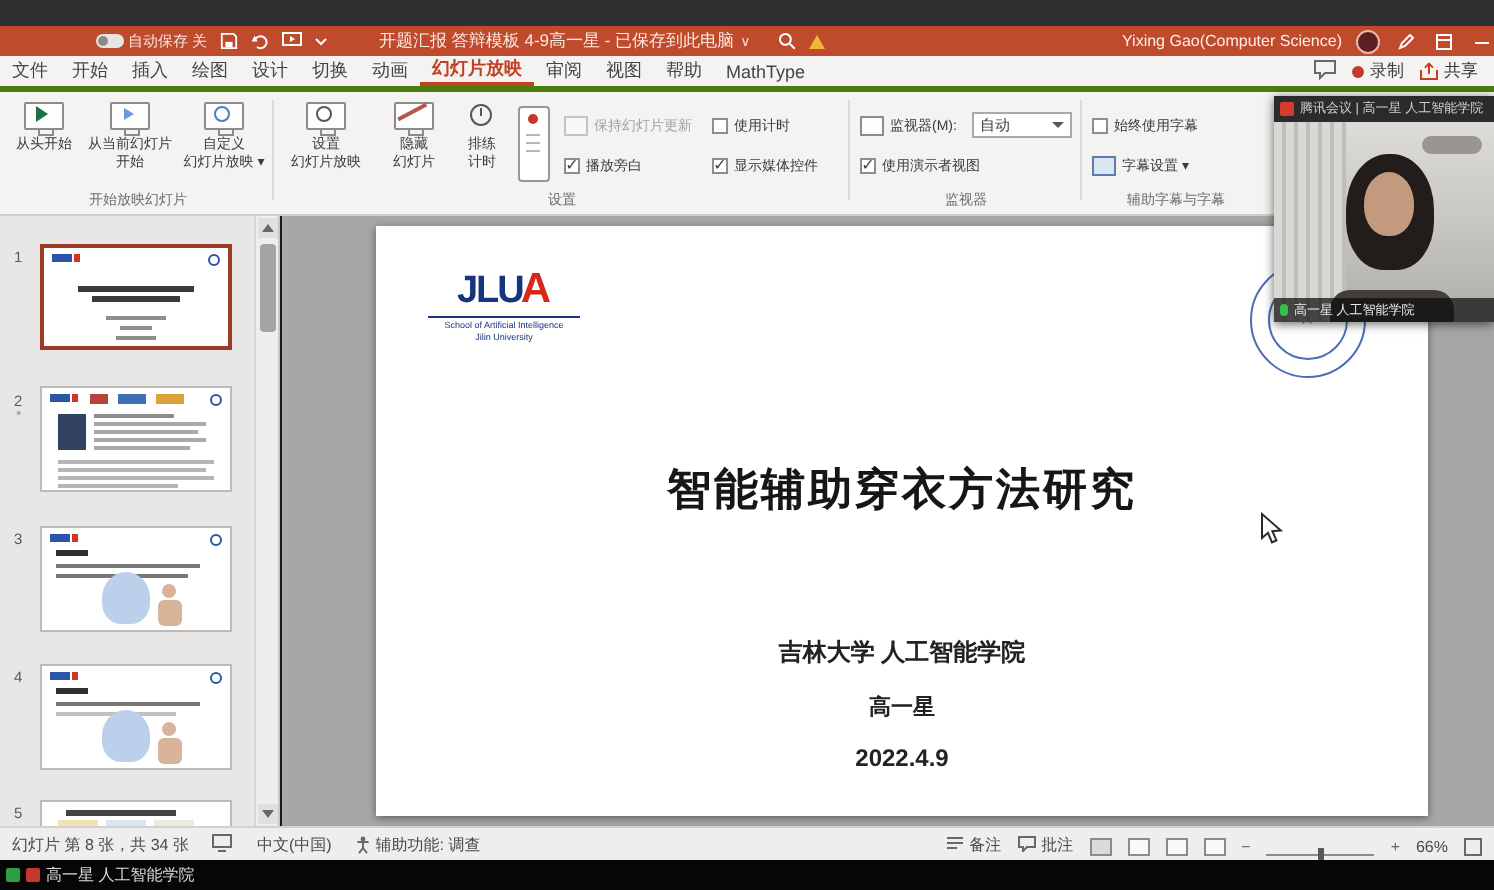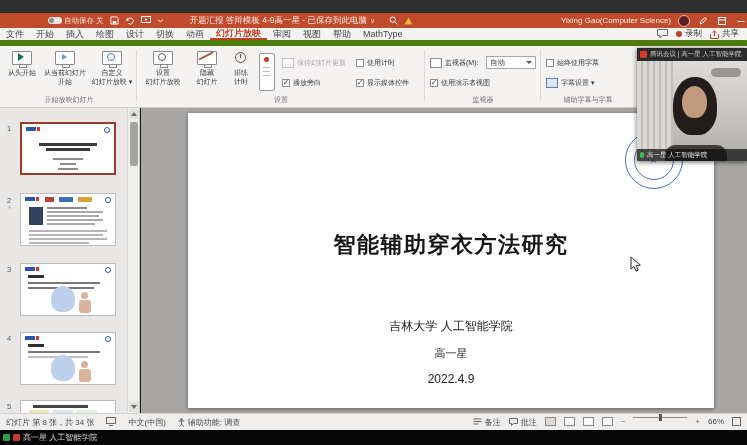--- a/index.html
+++ b/index.html
@@ -17,21 +17,21 @@
   .as-pill{width:14px;height:7px;border-radius:4px;background:#e8e6e4;position:relative;display:inline-block;}
   .as-knob{position:absolute;left:1px;top:1px;width:5px;height:5px;border-radius:50%;background:#8a8a8a;}
   .qat-ic{margin-left:6px;display:inline-flex;align-items:center;}
   .tb-title{margin-left:26px;font-size:8.5px;color:#fbe9e2;white-space:nowrap;}
   .tb-caret{font-size:7px;margin-left:3px;color:#f3d9cf;}
   .tb-right{margin-left:auto;display:flex;align-items:center;gap:7px;padding-right:6px;}
   .tb-account{font-size:8px;color:#fceee8;white-space:nowrap;}
   .tb-avatar{width:10px;height:10px;border-radius:50%;background:#5d1f23;border:1px solid #e9b8a8;display:inline-block;}
   .wc{display:inline-flex;align-items:center;justify-content:center;width:12px;height:12px;}
   
-  .tabrow{left:0;top:28px;width:747px;height:18px;background:#f5f3f2;display:flex;align-items:stretch;border-bottom:6px solid #4d7c0f;box-sizing:border-box;}
+  .tabrow{left:0;top:28px;width:747px;height:18px;background:#f5f3f2;display:flex;align-items:stretch;border-bottom:3px solid #4d7c0f;box-sizing:border-box;}
   .tabs{display:flex;align-items:stretch;}
   .tab{font-size:9px;color:#454545;padding:0 6px;display:flex;align-items:center;white-space:nowrap;}
   .tab.sel{color:#c24023;border-bottom:2px solid #c24023;font-weight:bold;}
   .tr-right{margin-left:auto;display:flex;align-items:center;gap:8px;padding-right:8px;}
   .tr-btn{display:inline-flex;align-items:center;gap:3px;font-size:8.5px;color:#3c3c3c;}
   .rec-dot{width:6px;height:6px;border-radius:50%;background:#c43a2a;display:inline-block;}
   
   .ribbon{left:0;top:46px;width:747px;height:62px;background:#f5f3f2;border-bottom:1px solid #cfcdcc;box-sizing:border-box;}
   .rbtn{position:absolute;top:4px;display:flex;flex-direction:column;align-items:center;text-align:center;
         font-size:7px;line-height:1.25;color:#3b3b3b;}
@@ -77,24 +77,24 @@
   
   .jlu{position:absolute;left:26px;top:20px;width:76px;}
   .jlu-row{display:flex;align-items:flex-end;justify-content:center;}
   .jlu-txt{font-size:19px;font-weight:bold;color:#17357e;letter-spacing:-1px;}
   .jlu-a{font-size:21px;font-weight:bold;color:#d9271a;margin-left:-1px;position:relative;}
   .jlu-sub{border-top:1px solid #17357e;margin-top:1px;padding-top:1px;font-size:4.5px;color:#17357e;text-align:center;line-height:1.4;font-style:normal;}
   .seal{position:absolute;left:437px;top:18px;width:58px;height:58px;border:1.5px solid #2b55a8;border-radius:50%;box-sizing:border-box;opacity:.85;}
   .seal::before{content:"";position:absolute;left:8px;top:8px;right:8px;bottom:8px;border:1px solid #2b55a8;border-radius:50%;}
   .seal-star{position:absolute;left:23px;top:22px;color:#2b55a8;font-size:10px;}
   .s-title{position:absolute;left:0;right:0;text-align:center;font-weight:800;color:#161616;font-size:22px;letter-spacing:1.5px;}
-  .s-sub{position:absolute;left:0;right:0;text-align:center;font-weight:400;color:#222;}
+  .s-sub{position:absolute;left:0;right:0;text-align:center;font-weight:700;color:#222;}
   
   .statusbar{left:0;top:413px;width:747px;height:17px;background:#f0eeed;border-top:1px solid #d3d1d0;box-sizing:border-box;display:flex;align-items:center;font-size:8px;color:#4a4a4a;padding:0 6px;gap:12px;}
-  .sb-right{margin-left:auto;display:flex;align-items:flex-start;gap:8px;}
+  .sb-right{margin-left:auto;display:flex;align-items:flex-end;gap:8px;}
   .viewic{width:11px;height:9px;border:1px solid #8d8b8a;background:#fbfafa;display:inline-block;box-sizing:border-box;}
   .viewic.active{background:#dcdad9;}
   .zoomtrack{width:54px;height:1px;background:#8d8b8a;position:relative;display:inline-block;}
   .zoomthumb{position:absolute;left:26px;top:-3px;width:3px;height:7px;background:#5a5856;}
   .fitic{width:9px;height:9px;border:1px solid #6a6866;display:inline-block;box-sizing:border-box;}
   
   .videowin{left:637px;top:48px;width:110px;height:113px;background:#222;box-shadow:0 1px 5px rgba(0,0,0,.6);z-index:50;}
   .vtitle{position:absolute;left:0;top:0;right:0;height:13px;background:#2b2b2b;display:flex;align-items:center;gap:3px;padding:0 3px;overflow:hidden;}
   .vtitle-ic{width:7px;height:7px;border-radius:1px;background:#d83a2c;flex:0 0 auto;}
   .vtitle-txt{font-size:6.5px;color:#cfcfcf;white-space:nowrap;overflow:hidden;}
@@ -394,20 +394,30 @@
           </div>
         <div class="sthumb" style="top:14px;height:44px"></div>
         <div class="sarrow" style="bottom:1px">
             <span class="tri-dn"></span>
           </div>
       </div>
     </div>
 
     <div class="canvas">
       <div class="slide">
+        <div class="jlu">
+          <div class="jlu-row">
+            <span class="jlu-txt">JLU</span>
+              <span class="jlu-a">A</span>
+          </div>
+          <div class="jlu-sub">
+            <div>School of Artificial Intelligence</div>
+            <div>Jilin University</div>
+          </div>
+        </div>
         <div class="seal">
           <span class="seal-star">★</span>
         </div>
         <div class="s-title" style="top:117px">智能辅助穿衣方法研究</div>
         <div class="s-sub" style="top:205px;font-size:12px">吉林大学 人工智能学院</div>
         <div class="s-sub" style="top:233px;font-size:11px">高一星</div>
         <div class="s-sub" style="top:259px;font-size:12px">2022.4.9</div>
       </div>
     </div>
   </div>

